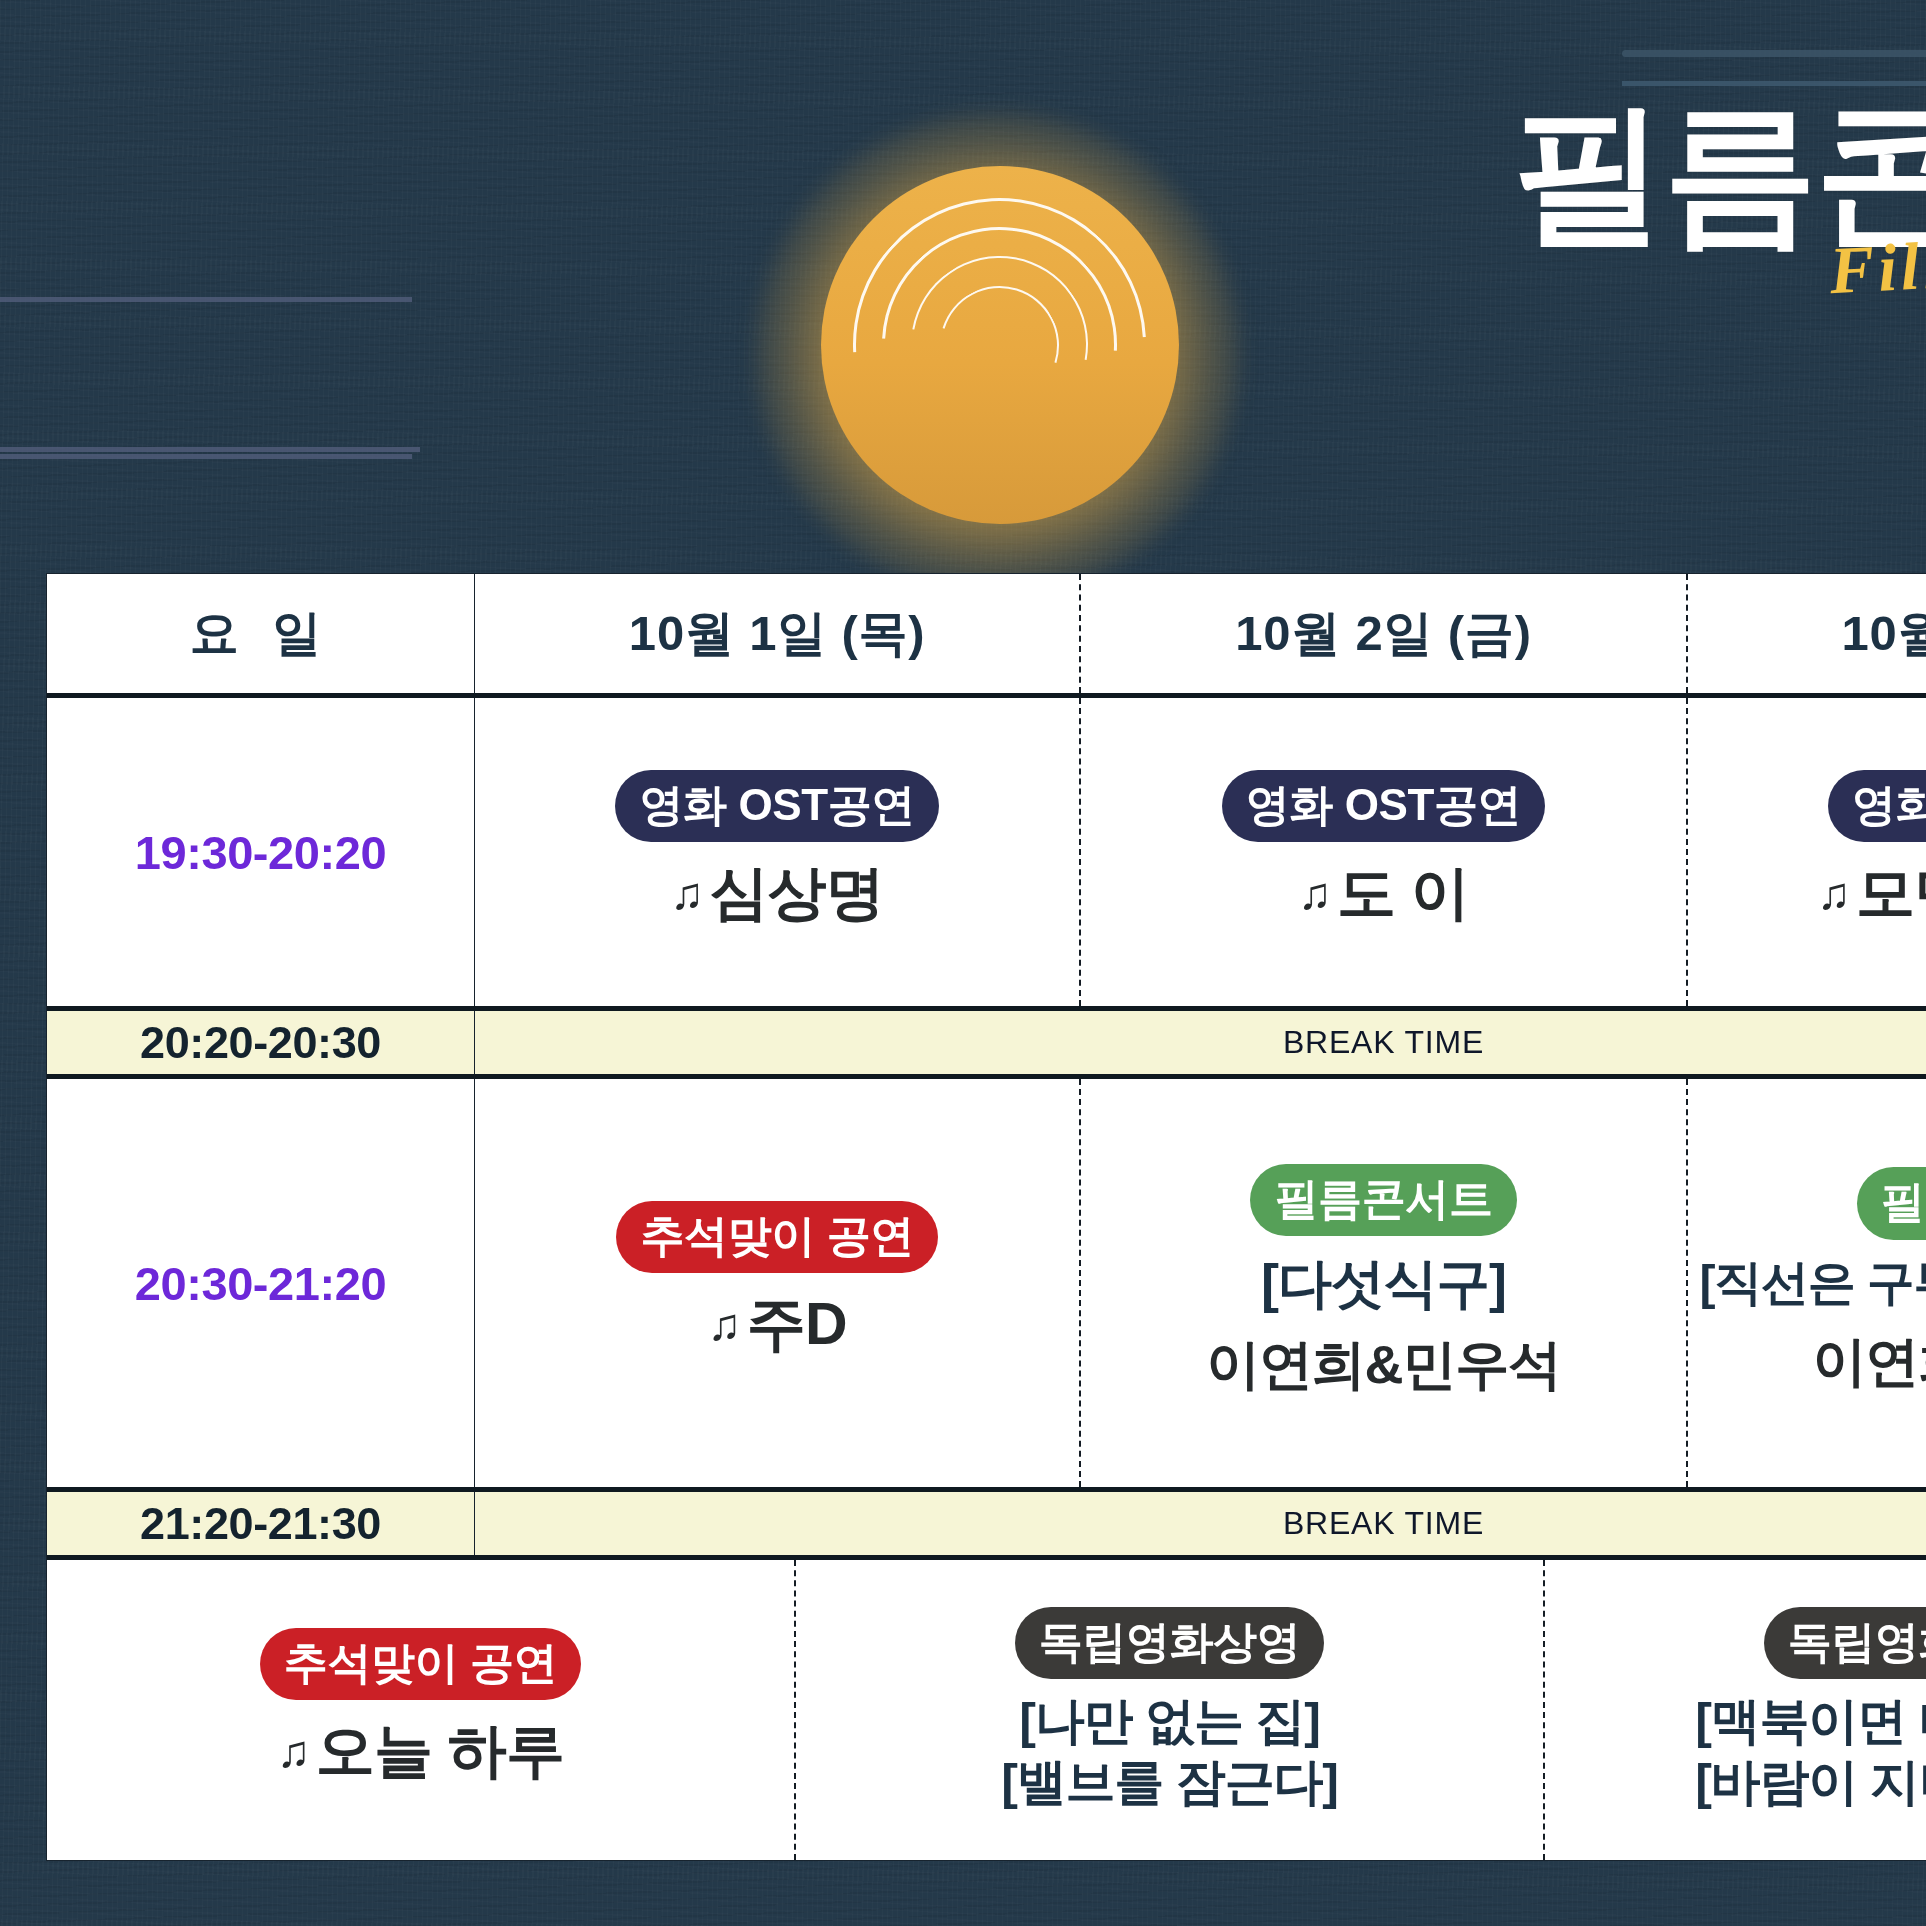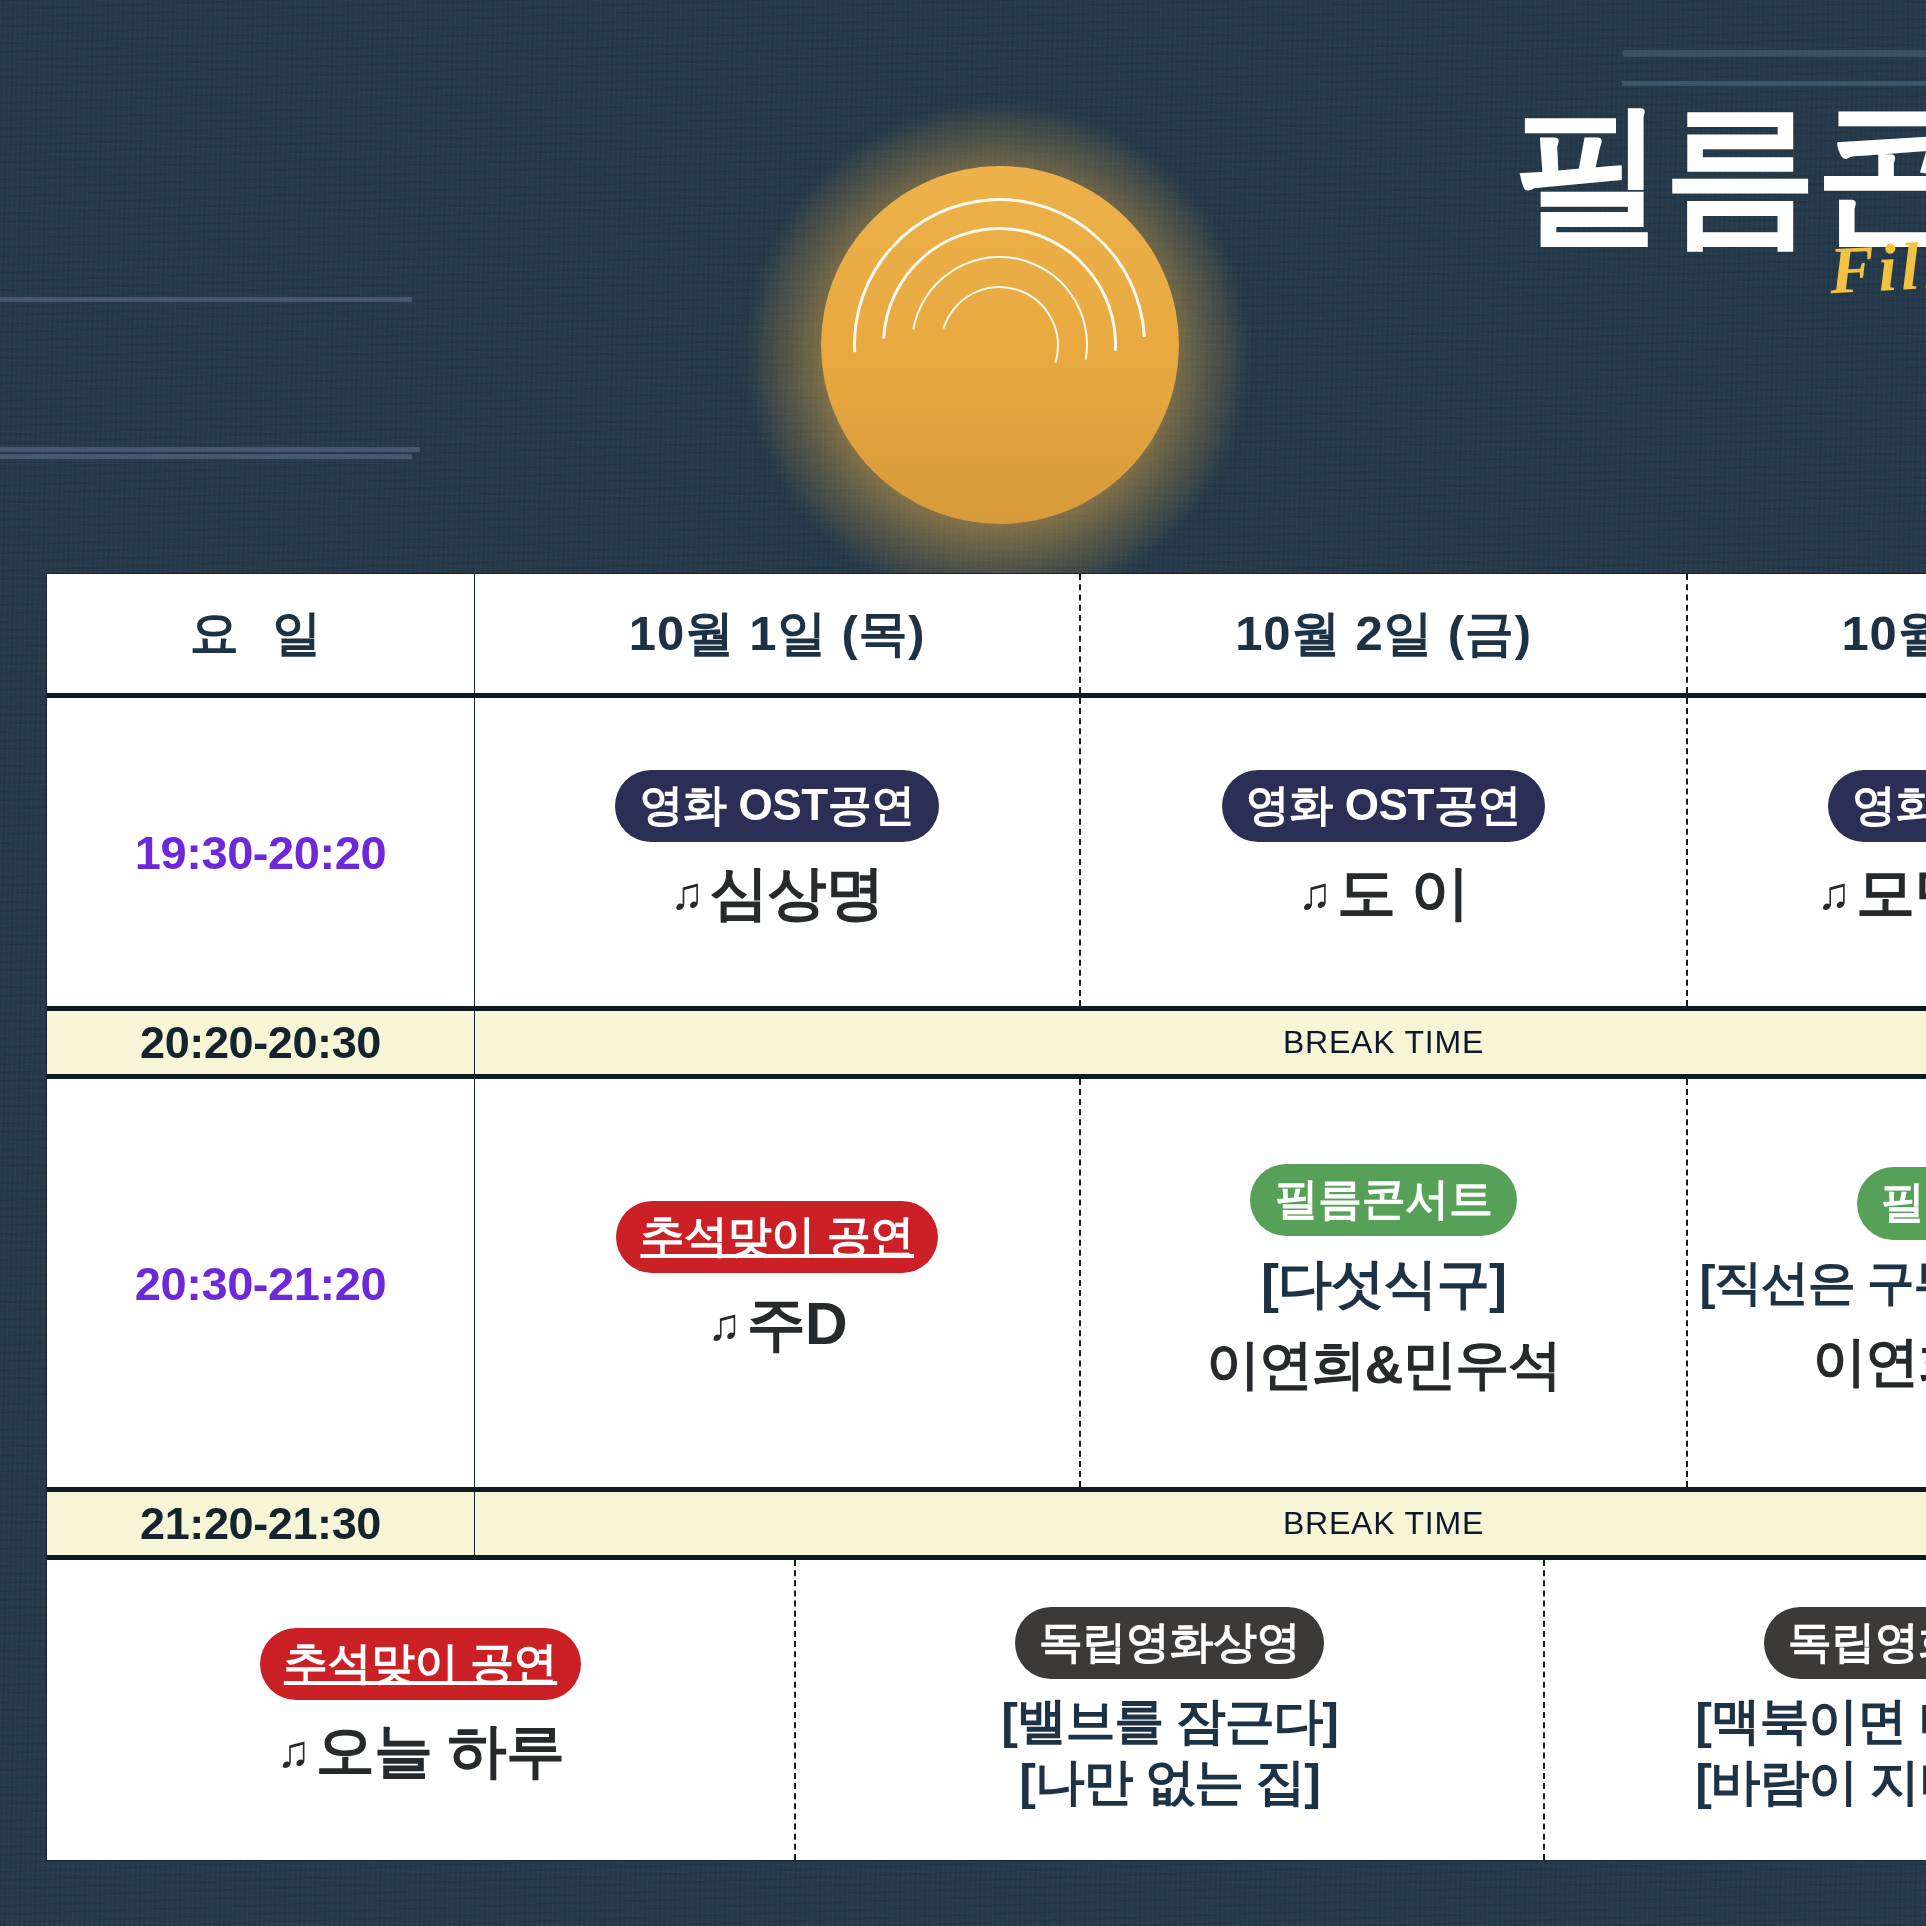--- a/index.html
+++ b/index.html
@@ -134,21 +134,21 @@
     display:inline-block;
     border-radius:39px;
     color:#ffffff; font-weight:700;
     font-size:44px; line-height:1;
     padding:13px 24px 15.4px;
     letter-spacing:-0.4px;
     white-space:nowrap;
     margin-bottom:11.6px;
   }
   .badge-ost  { background:#2b2f55; }
-  .badge-red  { background:#cb2026;text-decoration:underline; }
+  .badge-red  { background:#cb2026; }
   .badge-green{ background:#56a058; }
   .badge-dark { background:#3b3a38; }
 
   .artist{
     font-size:59px; font-weight:700; color:#262a2c;
     letter-spacing:-0.8px; white-space:nowrap;
     display:flex; align-items:center; justify-content:center; gap:6.2px;
   }
   .note-icon{ font-size:45px; color:#262a2c; line-height:1; }
 
@@ -298,22 +298,22 @@
     <div class="trow row-perf row-r5 last">
       <div class="tcell col-day">
         <span class="badge badge-red">추석맞이 공연</span>
         <div class="artist">
           <span class="note-icon">♫</span>
           <span>오늘 하루</span>
         </div>
       </div>
       <div class="tcell col-day">
         <span class="badge badge-dark">독립영화상영</span>
+        <div class="film-list">[나만 없는 집]</div>
         <div class="film-list">[밸브를 잠근다]</div>
-        <div class="film-list">[나만 없는 집]</div>
       </div>
       <div class="tcell col-day">
         <span class="badge badge-dark">독립영화상영</span>
         <div class="film-list">[맥북이면 다 되지요]</div>
         <div class="film-list">[바람이 지나간 자리]</div>
       </div>
     </div>
 
   </div>
 

